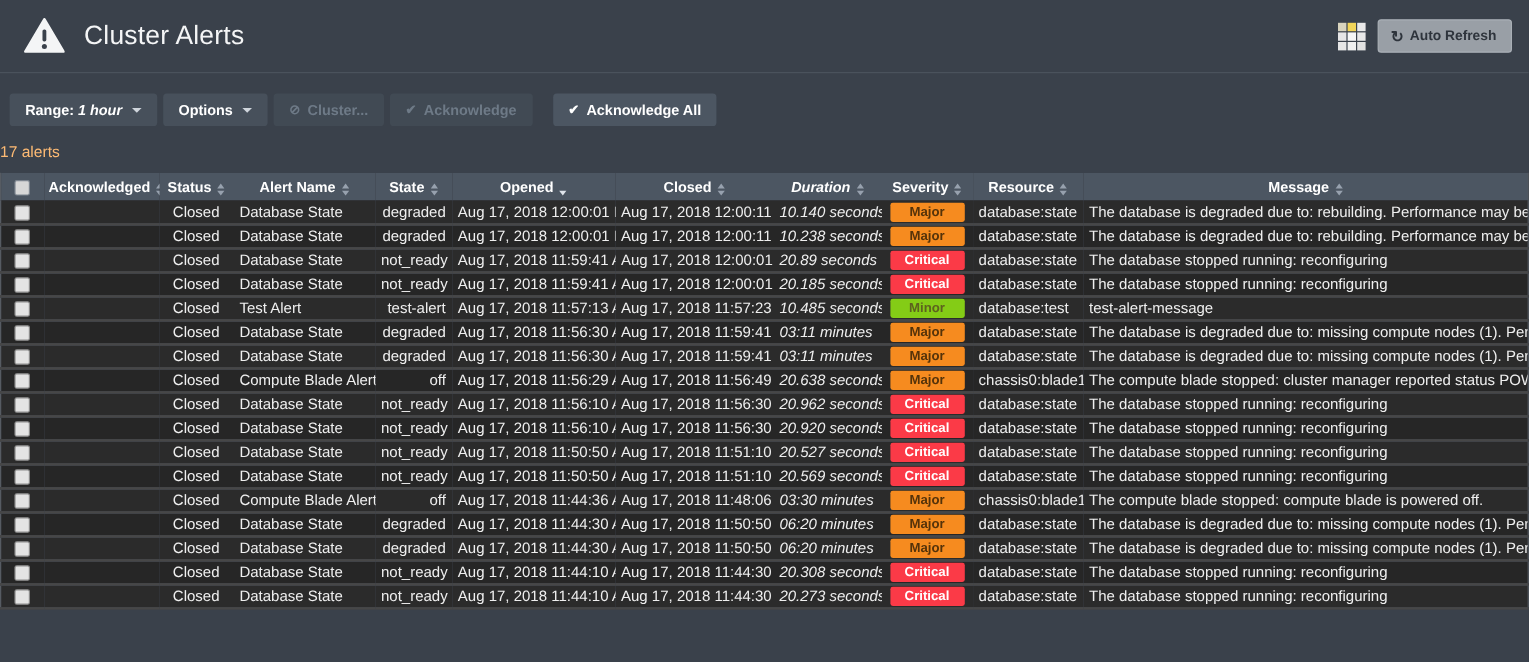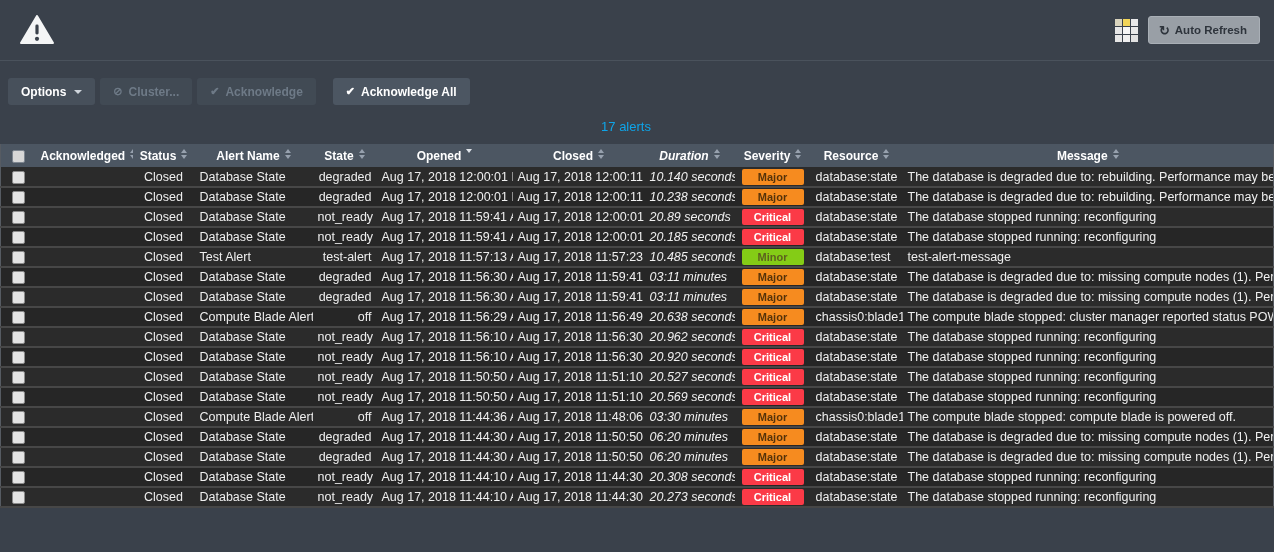--- a/index.html
+++ b/index.html
@@ -53,38 +53,38 @@
     border-left:4px solid transparent; border-right:4px solid transparent;
     border-top:4px solid #cfd5dc; margin-left:2px;
   }
   .tb-btn[disabled] { color:#6e7a87; background:#414a54; cursor:default; }
   .tb-btn .btn-icon { font-size:11px; }
   .range-val { font-style:italic; }
   .ack-all { background:#4c5662; margin-left:12px; }
 
   
   .alerts-count {
-    text-align:center; font-size:13px; color:#0ea5e9;
+    text-align:left; font-size:13px; color:#fdba74;
     padding:14px 22px 10px 0;
   }
 
   
   table.alerts {
     width:1274px; border-collapse:collapse; table-layout:fixed;
     border-left:1px solid #565b62; border-right:1px solid #565b62;
     border-bottom:2px solid #8d9097;
   }
   .alerts thead th {
     background:#4c5662; color:#fff;
     font-size:12px; font-weight:700;
     height:23px; padding:0 4px;
     text-align:center; vertical-align:middle;
     white-space:nowrap; overflow:hidden;
   }
-  .alerts thead th .th-inner { display:inline-flex; align-items:flex-start; gap:5px; cursor:pointer; }
+  .alerts thead th .th-inner { display:inline-flex; align-items:flex-end; gap:5px; cursor:pointer; }
   .sort-stack { display:inline-flex; flex-direction:column; gap:2px; }
   .tri { width:0; height:0; display:block; }
   .tri-up   { border-left:3.5px solid transparent; border-right:3.5px solid transparent; border-bottom:4px solid #97a1ae; }
   .tri-down { border-left:3.5px solid transparent; border-right:3.5px solid transparent; border-top:4px solid #97a1ae; }
   .sort-desc .tri-down { border-top-color:#dfe4ea; }
 
   .alerts tbody td {
     font-size:12.5px; color:#efefef;
     height:20px; padding:0 5px;
     white-space:nowrap; overflow:hidden; text-overflow:clip;
@@ -123,40 +123,45 @@
 <body>
 
 <div class="app-header">
   <span class="warn-icon">
     <svg width="34" height="30" viewBox="0 0 34 30">
       <path d="M17 1 L33 28 L1 28 Z" fill="#f4f5f6" stroke="#f4f5f6" stroke-width="2" stroke-linejoin="round"></path>
       <rect x="15.4" y="9.5" width="3.2" height="10" rx="1.4" fill="#3a414b"></rect>
       <circle cx="17" cy="23.8" r="2.1" fill="#3a414b"></circle>
     </svg>
   </span>
+  <div class="page-title">Cluster Alerts</div>
   <div class="header-right">
     <span class="grid-icon">
       <i></i>
         <i></i>
         <i></i>
         <i></i>
         <i></i>
         <i></i>
         <i></i>
         <i></i>
         <i></i>
     </span>
     <button class="auto-refresh">
       <span class="ref-glyph">↻</span>
       <span>Auto Refresh</span>
     </button>
   </div>
 </div>
 
 <div class="toolbar">
+  <button class="tb-btn">
+    <span><span>Range:</span>&nbsp;<span class="range-val">1 hour</span></span>
+    <span class="caret"></span>
+  </button>
   <button class="tb-btn">
     <span>Options</span>
     <span class="caret"></span>
   </button>
   <button class="tb-btn" disabled="">
     <span class="btn-icon">⊘</span>
     <span>Cluster...</span>
   </button>
   <button class="tb-btn" disabled="">
     <span class="btn-icon">✔</span>

